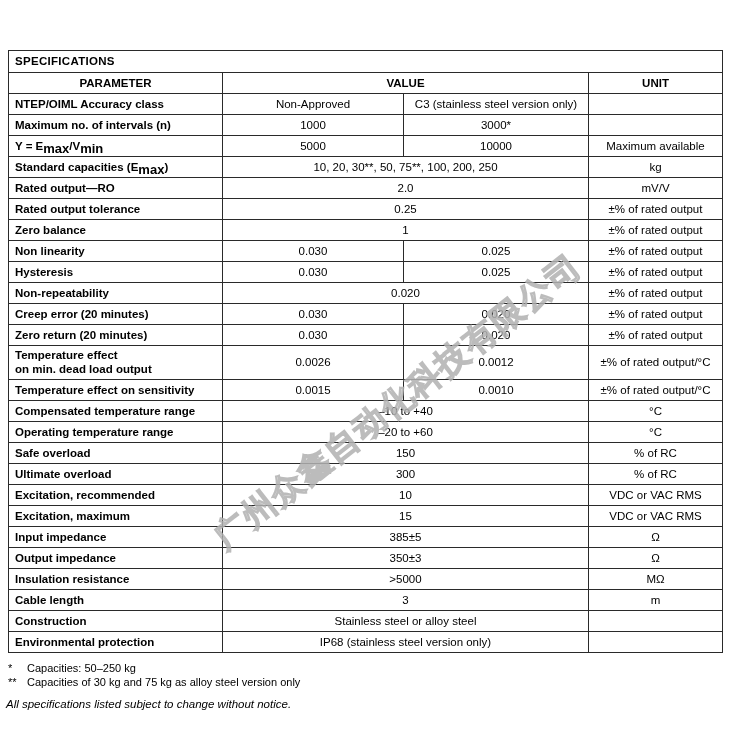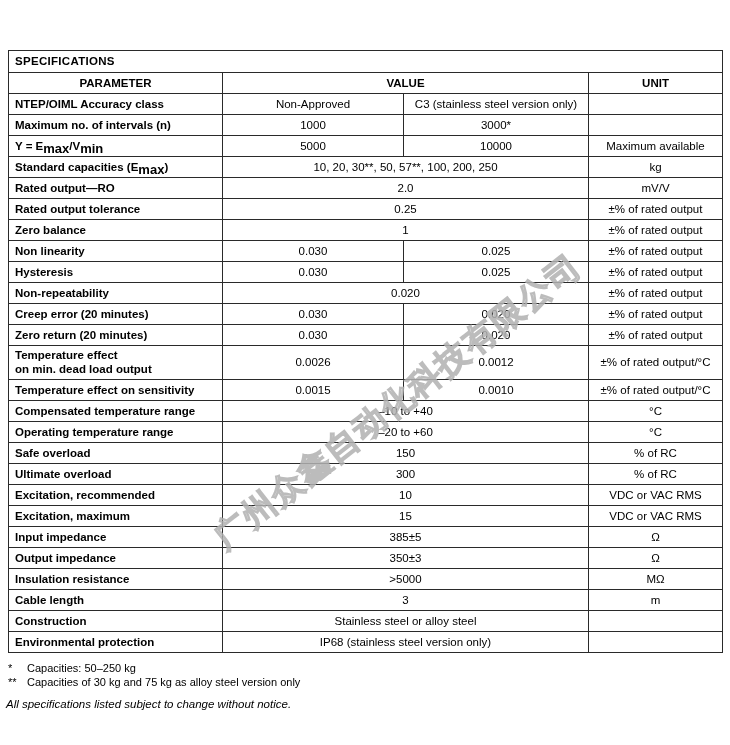--- a/index.html
+++ b/index.html
@@ -138,21 +138,21 @@
           <td class="unit"></td>
         </tr>
         <tr>
           <td class="param"><span>Y = E</span><sub>max</sub><span>/V</span><sub>min</sub></td>
           <td class="val">5000</td>
           <td class="val">10000</td>
           <td class="unit">Maximum available</td>
         </tr>
         <tr>
           <td class="param"><span>Standard capacities (E</span><sub>max</sub><span>)</span></td>
-          <td class="val" colspan="2">10, 20, 30**, 50, 57**, 100, 200, 250</td>
+          <td class="val" colspan="2">10, 20, 30**, 50, 75**, 100, 200, 250</td>
           <td class="unit">kg</td>
         </tr>
         <tr>
           <td class="param">Rated output—RO</td>
           <td class="val" colspan="2">2.0</td>
           <td class="unit">mV/V</td>
         </tr>
         <tr>
           <td class="param">Rated output tolerance</td>
           <td class="val" colspan="2">0.25</td>

